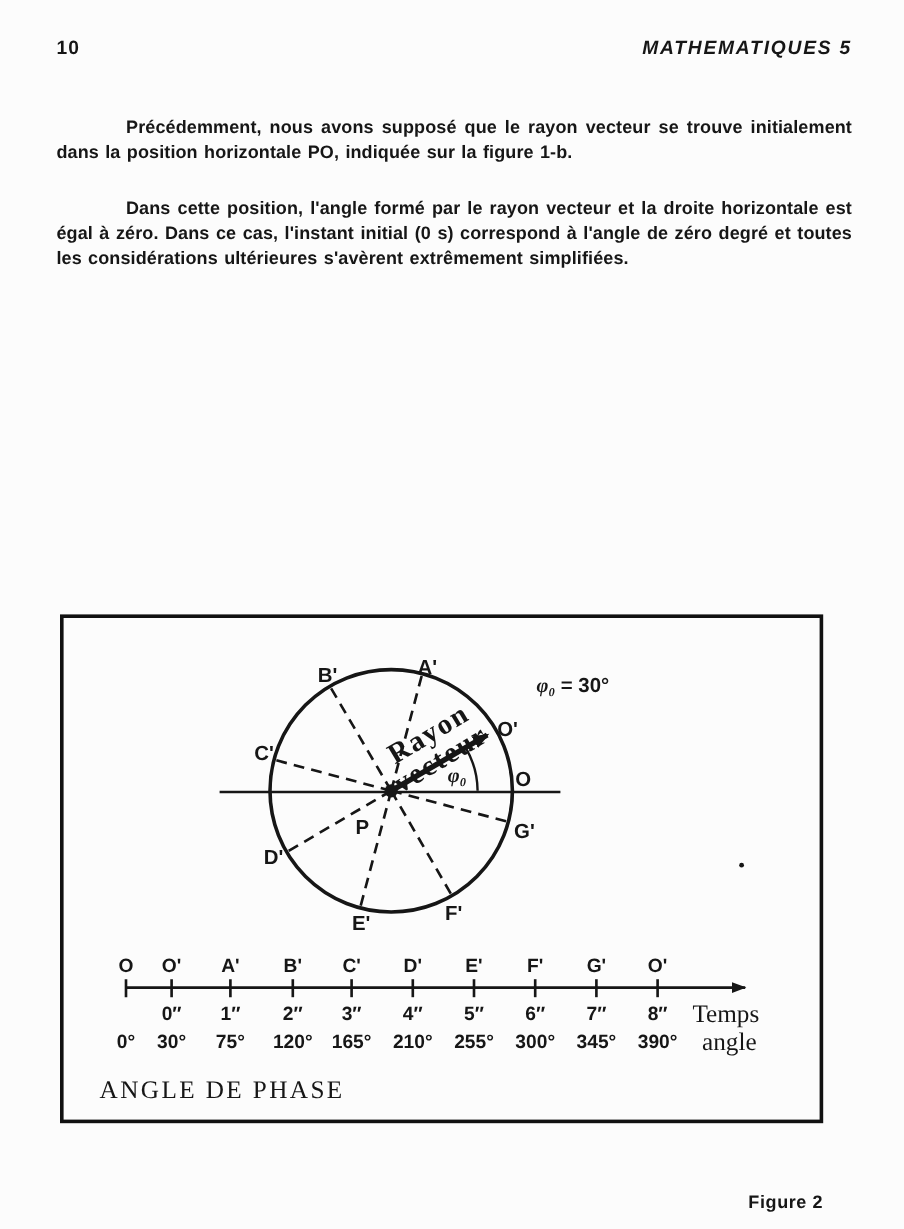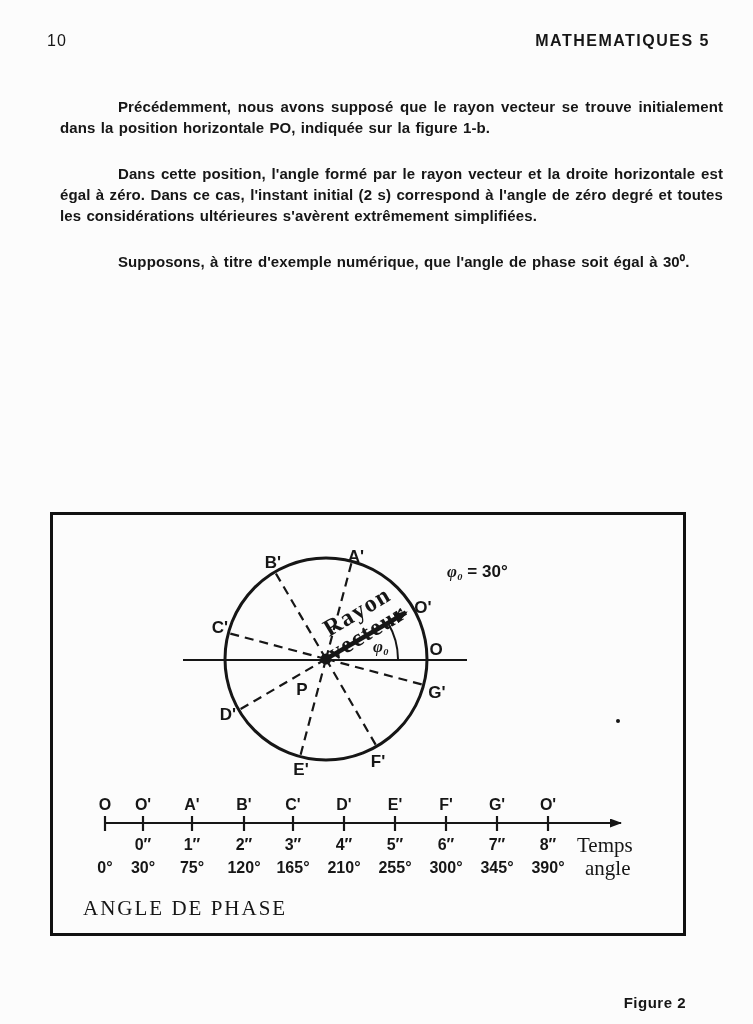--- a/index.html
+++ b/index.html
@@ -1,23 +1,23 @@
 <!DOCTYPE html>
 <html><head>
 <meta charset="utf-8">
 <style>
   html,body{margin:0;padding:0;}
   body{width:753px;height:1024px;background:#fcfcfc;color:#161616;
        font-family:"Liberation Sans",sans-serif;position:relative;overflow:hidden;}
   .page{position:absolute;inset:0;}
   header{position:absolute;top:32px;left:47px;right:43px;display:flex;
          justify-content:space-between;align-items:baseline;}
-  .pagenum{font-size:16px;font-weight:400;letter-spacing:1px;}
-  .runtitle{font-size:16px;font-weight:700;letter-spacing:1.5px;}
-  main{position:absolute;top:96px;left:60px;width:663px;}
+  .pagenum{font-size:16px;font-weight:700;letter-spacing:1px;}
+  .runtitle{font-size:16px;font-weight:700;font-style:italic;letter-spacing:1.5px;}
+  main{position:absolute;top:96px;left:47px;width:663px;}
   main p{margin:0 0 25px 0;font-size:15px;line-height:21px;font-weight:700;
          text-align:justify;text-indent:58px;letter-spacing:.1px;word-spacing:1px;}
   .figbox{position:absolute;left:50px;top:512px;width:630px;height:418px;
           border:3px solid #111;background:#fcfcfc;}
   .caption{position:absolute;top:994px;left:50px;width:636px;text-align:right;
            font-size:15px;font-weight:700;letter-spacing:.5px;}
   svg text{fill:#161616;}
   .lbl{font-family:"Liberation Sans",sans-serif;font-weight:700;font-size:17px;}
   .tick-lbl{font-family:"Liberation Sans",sans-serif;font-weight:700;font-size:16px;}
   .serif{font-family:"Liberation Serif",serif;font-size:21px;}
@@ -30,22 +30,21 @@
 
 <div class="page">
 
   <header>
     <span class="pagenum">10</span>
     <span class="runtitle">MATHEMATIQUES 5</span>
   </header>
 
   <main>
     <p>Précédemment, nous avons supposé que le rayon vecteur se trouve initialement dans la position horizontale PO, indiquée sur la figure 1-b.</p>
-    <p>Dans cette position, l'angle formé par le rayon vecteur et la droite horizontale est égal à zéro. Dans ce cas, l'instant initial (2 s) correspond à l'angle de zéro degré et toutes les considérations ultérieures s'avèrent extrêmement simplifiées.</p>
-    <p>Supposons, à titre d'exemple numérique, que l'angle de phase soit égal à 30⁰.</p>
+    <p>Dans cette position, l'angle formé par le rayon vecteur et la droite horizontale est égal à zéro. Dans ce cas, l'instant initial (0 s) correspond à l'angle de zéro degré et toutes les considérations ultérieures s'avèrent extrêmement simplifiées.</p>
   </main>
 
   <div class="figbox">
     <svg width="630" height="418" viewBox="0 0 630 418">
       <defs>
         <marker id="ah-big" markerWidth="16" markerHeight="12" refX="12" refY="5.5" orient="auto" markerUnits="userSpaceOnUse">
           <path d="M0,0 L14,5.5 L0,11 Z" fill="#161616"></path>
         </marker>
         <marker id="ah-small" markerWidth="14" markerHeight="10" refX="11" refY="4.5" orient="auto" markerUnits="userSpaceOnUse">
           <path d="M0,0 L12,4.5 L0,9 Z" fill="#161616"></path>

